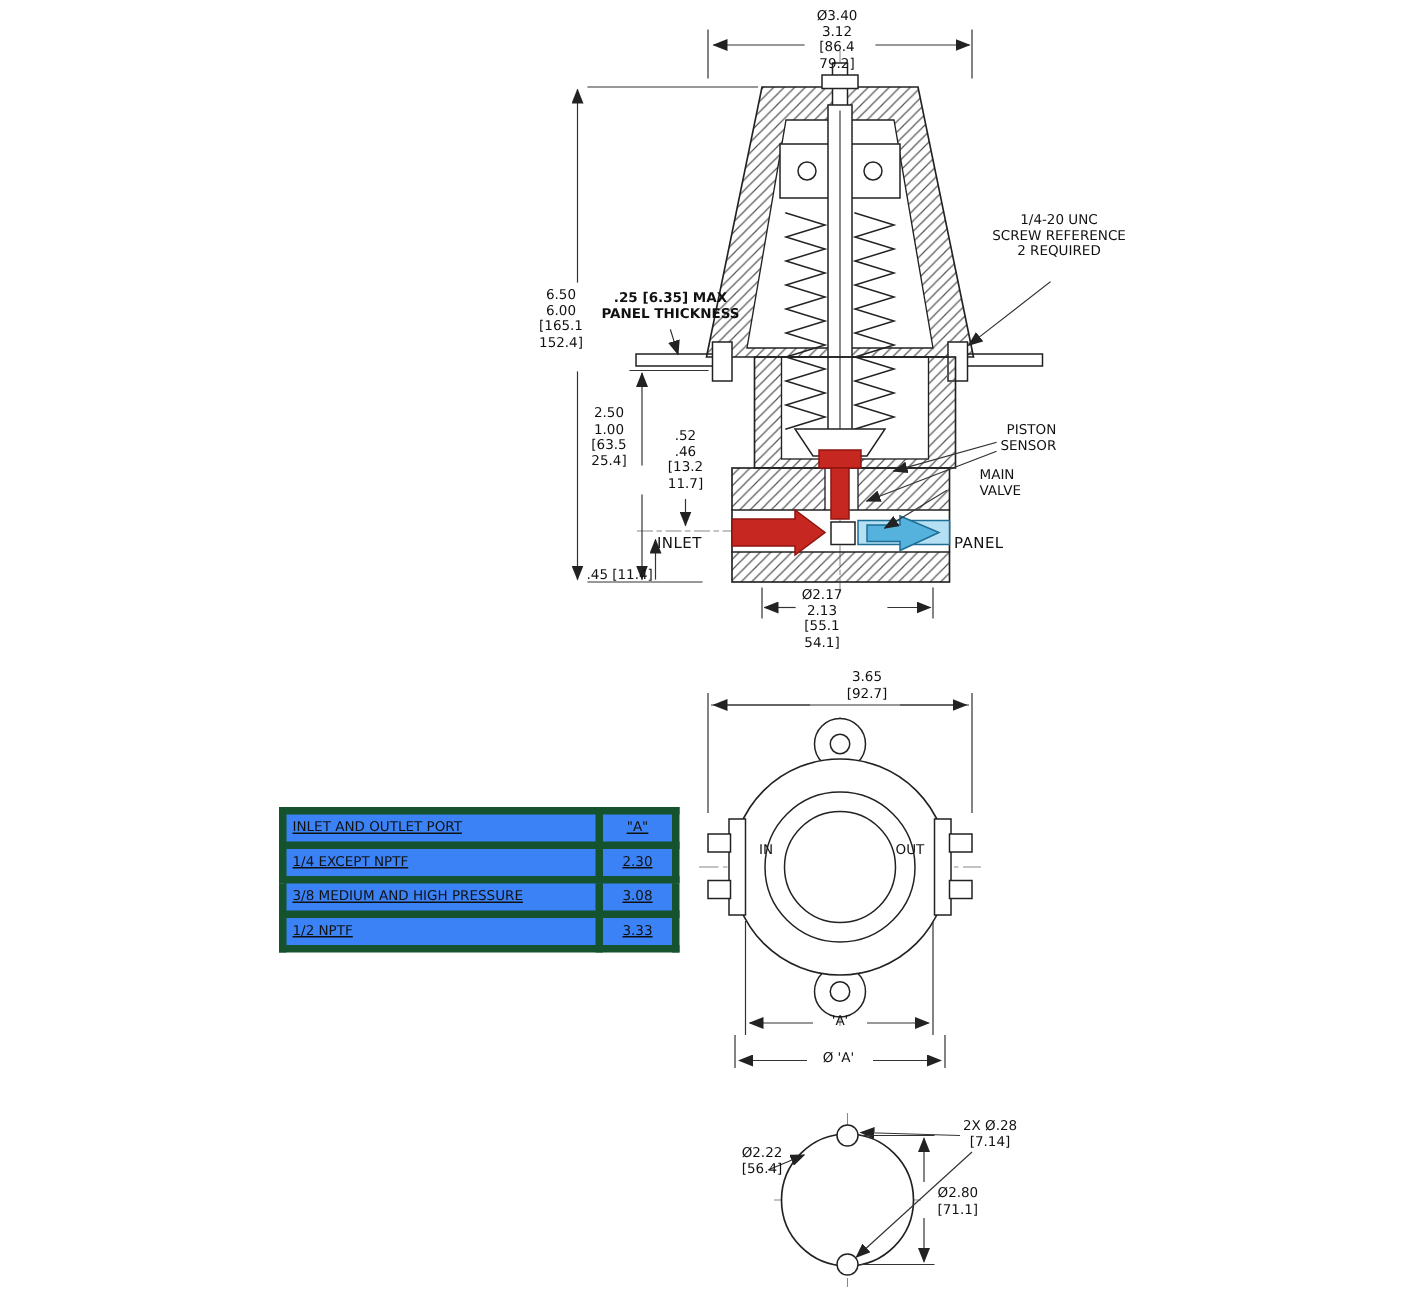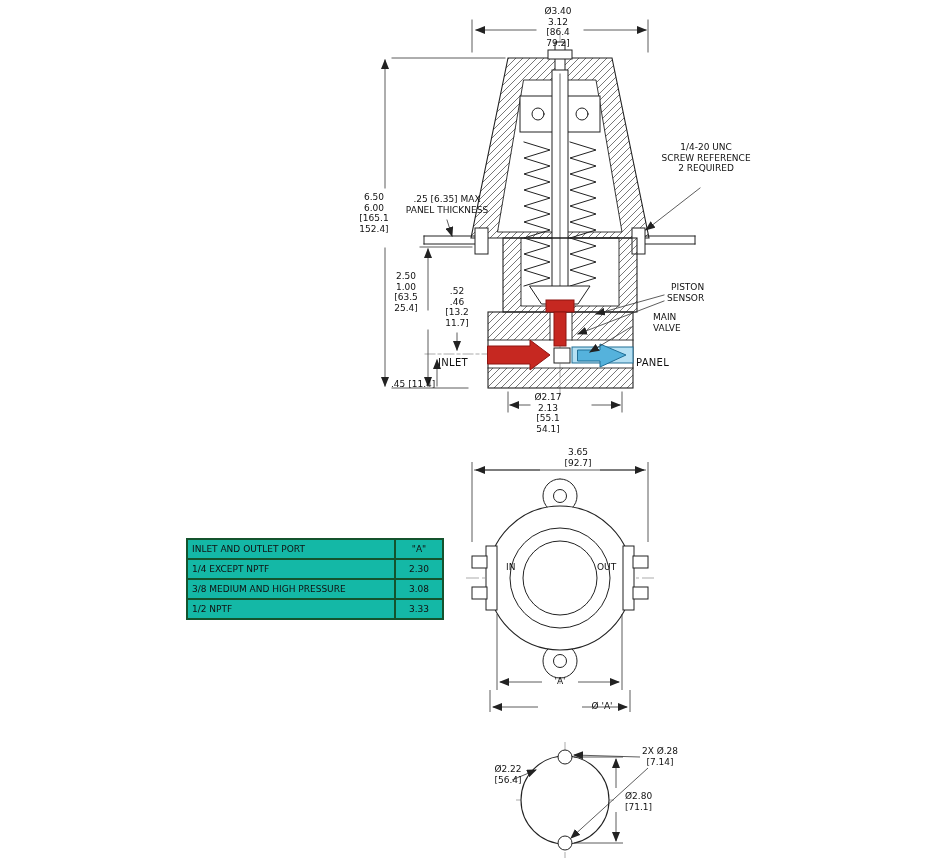--- a/index.html
+++ b/index.html
@@ -4,21 +4,21 @@
 <style>
   html,body{margin:0;padding:0;background:#ffffff;}
   #canvas{position:relative;width:916px;height:860px;background:#ffffff;overflow:hidden;
           font-family:"DejaVu Sans",sans-serif;color:#111;}
   #linework{position:absolute;left:0;top:0;}
   .lbl{position:absolute;font-size:9px;line-height:1.18;white-space:pre;color:#111;}
   .ctr{text-align:center;transform:translateX(-50%);}
   .big{font-size:10px;letter-spacing:.3px;}
   #port-table{position:absolute;left:186px;top:538px;border-collapse:collapse;
               font-size:9px;color:#111;}
-  #port-table td{border:2px solid #14532d;padding:2px 4px;height:14px;background:#14b8a6;}
+  #port-table td{border:5px solid #14532d;padding:2px 4px;height:14px;background:#3b82f6;text-decoration:underline;}
   #port-table td.val{width:38px;text-align:center;}
   #port-table td.desc{width:198px;text-align:left;}
 </style>
 </head>
 <body>
 
 <div id="canvas">
 
 <svg id="linework" width="938" height="860" viewBox="0 0 938 860">
   <defs>
@@ -155,21 +155,21 @@
 </svg>
 
 <div class="lbl ctr" style="left:558px;top:6px;">Ø3.40
 3.12
 [86.4
 79.2]</div>
 <div class="lbl ctr" style="left:374px;top:192px;">6.50
 6.00
 [165.1
 152.4]</div>
-<div class="lbl ctr" style="left:447px;top:194px;">.25 [6.35] MAX
+<div class="lbl ctr" style="left:447px;top:194px;font-weight:bold;">.25 [6.35] MAX
 PANEL THICKNESS</div>
 <div class="lbl ctr" style="left:706px;top:142px;">1/4-20 UNC
 SCREW REFERENCE
 2 REQUIRED</div>
 <div class="lbl ctr" style="left:406px;top:271px;">2.50
 1.00
 [63.5
 25.4]</div>
 <div class="lbl ctr" style="left:457px;top:286px;">.52
 .46
@@ -185,21 +185,21 @@
 <div class="lbl ctr" style="left:548px;top:392px;">Ø2.17
 2.13
 [55.1
 54.1]</div>
 
 <div class="lbl ctr" style="left:578px;top:447px;">3.65
 [92.7]</div>
 <div class="lbl" style="left:506px;top:562px;">IN</div>
 <div class="lbl" style="left:597px;top:562px;">OUT</div>
 <div class="lbl ctr" style="left:560px;top:676px;">'A'</div>
-<div class="lbl ctr" style="left:559px;top:701px;margin-left:43px;">Ø 'A'</div>
+<div class="lbl ctr" style="left:559px;top:701px;">Ø 'A'</div>
 
 <div class="lbl ctr" style="left:660px;top:746px;">2X Ø.28
 [7.14]</div>
 <div class="lbl ctr" style="left:508px;top:764px;">Ø2.22
 [56.4]</div>
 <div class="lbl" style="left:625px;top:791px;">Ø2.80
 [71.1]</div>
 
 <table id="port-table">
   <tbody>

